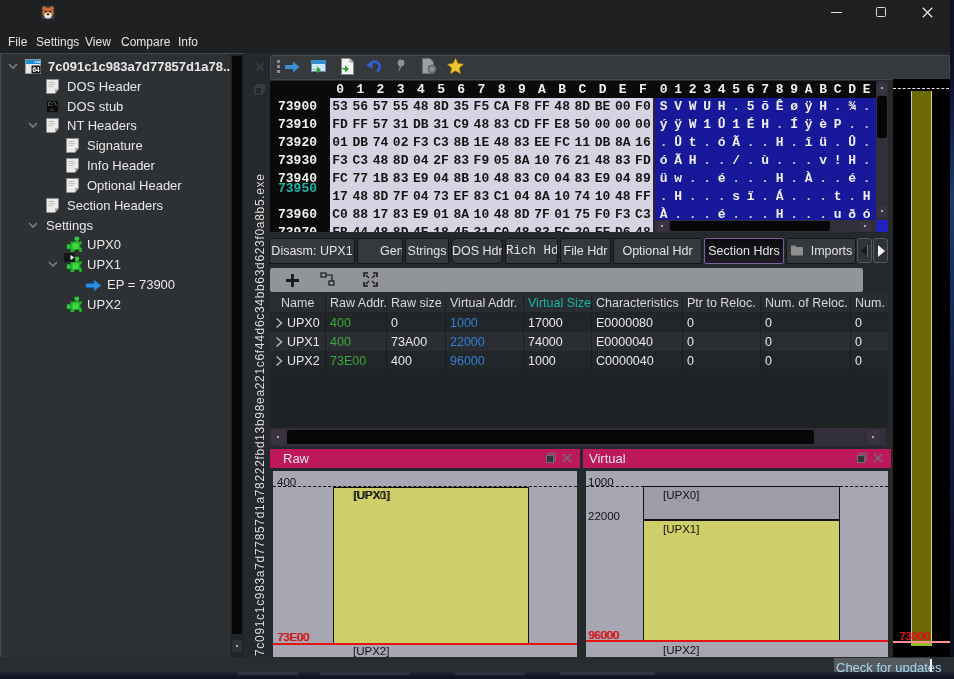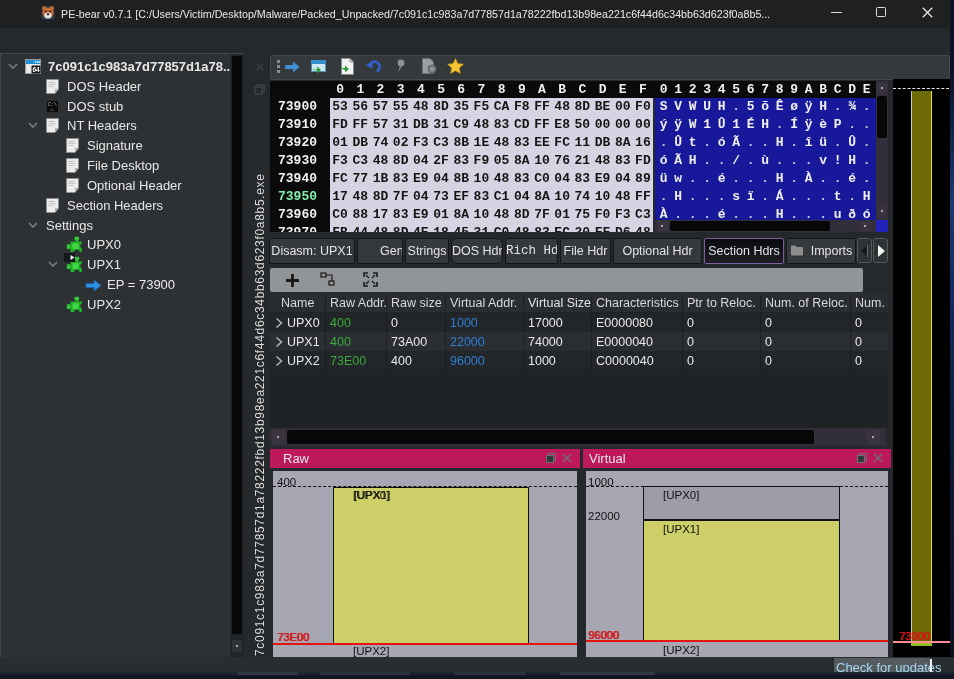--- a/index.html
+++ b/index.html
@@ -79,28 +79,34 @@
       <rect x="0.5" y="1" width="13" height="13.5" rx="2" fill="#3a3d42"></rect>
       <circle cx="3.2" cy="3.2" r="2" fill="#c96a34"></circle>
       <circle cx="10.8" cy="3.2" r="2" fill="#c96a34"></circle>
       <ellipse cx="7" cy="7.6" rx="5.6" ry="5.2" fill="#c96a34"></ellipse>
       <ellipse cx="7" cy="10.6" rx="3.6" ry="3.2" fill="#ece8e0"></ellipse>
       <circle cx="4.8" cy="6.4" r="0.9" fill="#1a1a1a"></circle>
       <circle cx="9.2" cy="6.4" r="0.9" fill="#1a1a1a"></circle>
       <ellipse cx="7" cy="9.2" rx="1.4" ry="1" fill="#2a2022"></ellipse>
       <path d="M4.2 12.6 Q7 14.4 9.8 12.6 L9.8 13.6 Q7 15.2 4.2 13.6 Z" fill="#3a6ea8"></path>
     </svg>
-    <div class="abs" style="left:61px; top:8px; white-space:nowrap;">PE-bear v0.7.1 [C:/Users/Victim/Desktop/Malware/Packed_Unpacked/7c091c1c983a7d77857d1a78222fbd13b98ea221c6f44d6c34bb63d623f0a8b5...</div>
     <div class="abs" style="left:831px; top:12px; width:11px; height:1.4px; background:#dedede;"></div>
     <div class="abs" style="left:876px; top:7px; width:10px; height:10px; border:1.3px solid #dedede; border-radius:1.5px;"></div>
     <svg class="abs" style="left:922px; top:7px;" width="11" height="11">
         <path d="M0.8 0.8 L10.2 10.2 M10.2 0.8 L0.8 10.2" stroke="#e6e6e6" stroke-width="1.3"></path>
       </svg>
   </div>
 
+  <div id="menubar" class="abs">
+    <div class="menuitem" style="left:8px;">File</div>
+    <div class="menuitem" style="left:36px;">Settings</div>
+    <div class="menuitem" style="left:85px;">View</div>
+    <div class="menuitem" style="left:121px;">Compare</div>
+    <div class="menuitem" style="left:178px;">Info</div>
+  </div>
 
   <div id="tree" class="abs">
       <svg class="abs" style="left:7px; top:9px;" width="10" height="7">
         <path d="M1 1 L5 5 L9 1" stroke="#7a7e82" stroke-width="1.6" fill="none"></path>
       </svg>
       <div class="abs" style="left:24px; top:3px; width:18px; height:20px;">
         <svg width="16" height="15" viewBox="0 0 16 15" style="position:absolute;left:0;top:2px;">
       <rect x="0.5" y="0.5" width="15" height="14" fill="#e8e8e8" stroke="#9a9a9a"></rect>
       <rect x="1" y="1" width="14" height="4" fill="#1d8fd6"></rect>
       <circle cx="10.5" cy="3" r="0.9" fill="#bfe6f8"></circle>
@@ -154,21 +160,21 @@
       <div class="trow" style="left:86px; top:82px; ">Signature</div>
       <div class="abs" style="left:65px; top:102px; width:18px; height:20px;">
         <svg width="13" height="15" viewBox="0 0 13 15" style="position:absolute;left:0;top:2px;">
       <path d="M0.5 0.5 H12.5 V10 L9 14.5 H0.5 Z" fill="#ececec" stroke="#8f8f8f"></path>
       <path d="M12.5 10 L9 14.5 L9 10 Z" fill="#b5b0a8"></path>
       <rect x="2.5" y="3" width="6" height="1" fill="#bdb8b0"></rect>
           <rect x="2.5" y="5" width="7" height="1" fill="#c8c3ba"></rect>
           <rect x="2.5" y="7" width="5" height="1" fill="#c8c3ba"></rect>
     </svg>
       </div>
-      <div class="trow" style="left:86px; top:102px; ">File Desktop</div>
+      <div class="trow" style="left:86px; top:102px; ">Info Header</div>
       <div class="abs" style="left:65px; top:122px; width:18px; height:20px;">
         <svg width="13" height="15" viewBox="0 0 13 15" style="position:absolute;left:0;top:2px;">
       <path d="M0.5 0.5 H12.5 V10 L9 14.5 H0.5 Z" fill="#ececec" stroke="#8f8f8f"></path>
       <path d="M12.5 10 L9 14.5 L9 10 Z" fill="#b5b0a8"></path>
       <rect x="2.5" y="3" width="6" height="1" fill="#bdb8b0"></rect>
           <rect x="2.5" y="5" width="7" height="1" fill="#c8c3ba"></rect>
           <rect x="2.5" y="7" width="5" height="1" fill="#c8c3ba"></rect>
     </svg>
       </div>
       <div class="trow" style="left:86px; top:122px; ">Optional Header</div>
@@ -307,21 +313,21 @@
       <div class="hrow abs mfont" style="left:656.5px; top:116px; color:#efefef; width:220px; overflow:hidden; "><span class="asc-b">ý</span><span class="asc-b">ÿ</span><span class="asc-b">W</span><span class="asc-b">1</span><span class="asc-b">Û</span><span class="asc-b">1</span><span class="asc-b">É</span><span class="asc-b">H</span><span class="asc-b"><span style="color:#c8c8d8">.</span></span><span class="asc-b">Í</span><span class="asc-b">ÿ</span><span class="asc-b">è</span><span class="asc-b">P</span><span class="asc-b"><span style="color:#c8c8d8">.</span></span><span class="asc-b"><span style="color:#c8c8d8">.</span></span></div>
       <div class="hrow abs mfont" style="left:278px; top:134px; color:#f2f2f2; ">73920</div>
       <div class="hrow abs mfont" style="left:330px; top:134px; color:#141414; "><span class="hex-b">01</span><span class="hex-b">DB</span><span class="hex-b">74</span><span class="hex-b">02</span><span class="hex-b">F3</span><span class="hex-b">C3</span><span class="hex-b">8B</span><span class="hex-b">1E</span><span class="hex-b">48</span><span class="hex-b">83</span><span class="hex-b">EE</span><span class="hex-b">FC</span><span class="hex-b">11</span><span class="hex-b">DB</span><span class="hex-b">8A</span><span class="hex-b">16</span></div>
       <div class="hrow abs mfont" style="left:656.5px; top:134px; color:#efefef; width:220px; overflow:hidden; "><span class="asc-b"><span style="color:#c8c8d8">.</span></span><span class="asc-b">Û</span><span class="asc-b">t</span><span class="asc-b"><span style="color:#c8c8d8">.</span></span><span class="asc-b">ó</span><span class="asc-b">Ã</span><span class="asc-b"><span style="color:#c8c8d8">.</span></span><span class="asc-b"><span style="color:#c8c8d8">.</span></span><span class="asc-b">H</span><span class="asc-b"><span style="color:#c8c8d8">.</span></span><span class="asc-b">î</span><span class="asc-b">ü</span><span class="asc-b"><span style="color:#c8c8d8">.</span></span><span class="asc-b">Û</span><span class="asc-b"><span style="color:#c8c8d8">.</span></span></div>
       <div class="hrow abs mfont" style="left:278px; top:152px; color:#f2f2f2; ">73930</div>
       <div class="hrow abs mfont" style="left:330px; top:152px; color:#141414; "><span class="hex-b">F3</span><span class="hex-b">C3</span><span class="hex-b">48</span><span class="hex-b">8D</span><span class="hex-b">04</span><span class="hex-b">2F</span><span class="hex-b">83</span><span class="hex-b">F9</span><span class="hex-b">05</span><span class="hex-b">8A</span><span class="hex-b">10</span><span class="hex-b">76</span><span class="hex-b">21</span><span class="hex-b">48</span><span class="hex-b">83</span><span class="hex-b">FD</span></div>
       <div class="hrow abs mfont" style="left:656.5px; top:152px; color:#efefef; width:220px; overflow:hidden; "><span class="asc-b">ó</span><span class="asc-b">Ã</span><span class="asc-b">H</span><span class="asc-b"><span style="color:#c8c8d8">.</span></span><span class="asc-b"><span style="color:#c8c8d8">.</span></span><span class="asc-b">/</span><span class="asc-b"><span style="color:#c8c8d8">.</span></span><span class="asc-b">ù</span><span class="asc-b"><span style="color:#c8c8d8">.</span></span><span class="asc-b"><span style="color:#c8c8d8">.</span></span><span class="asc-b"><span style="color:#c8c8d8">.</span></span><span class="asc-b">v</span><span class="asc-b">!</span><span class="asc-b">H</span><span class="asc-b"><span style="color:#c8c8d8">.</span></span></div>
       <div class="hrow abs mfont" style="left:278px; top:170px; color:#f2f2f2; ">73940</div>
       <div class="hrow abs mfont" style="left:330px; top:170px; color:#141414; "><span class="hex-b">FC</span><span class="hex-b">77</span><span class="hex-b">1B</span><span class="hex-b">83</span><span class="hex-b">E9</span><span class="hex-b">04</span><span class="hex-b">8B</span><span class="hex-b">10</span><span class="hex-b">48</span><span class="hex-b">83</span><span class="hex-b">C0</span><span class="hex-b">04</span><span class="hex-b">83</span><span class="hex-b">E9</span><span class="hex-b">04</span><span class="hex-b">89</span></div>
       <div class="hrow abs mfont" style="left:656.5px; top:170px; color:#efefef; width:220px; overflow:hidden; "><span class="asc-b">ü</span><span class="asc-b">w</span><span class="asc-b"><span style="color:#c8c8d8">.</span></span><span class="asc-b"><span style="color:#c8c8d8">.</span></span><span class="asc-b">é</span><span class="asc-b"><span style="color:#c8c8d8">.</span></span><span class="asc-b"><span style="color:#c8c8d8">.</span></span><span class="asc-b"><span style="color:#c8c8d8">.</span></span><span class="asc-b">H</span><span class="asc-b"><span style="color:#c8c8d8">.</span></span><span class="asc-b">À</span><span class="asc-b"><span style="color:#c8c8d8">.</span></span><span class="asc-b"><span style="color:#c8c8d8">.</span></span><span class="asc-b">é</span><span class="asc-b"><span style="color:#c8c8d8">.</span></span></div>
-      <div class="hrow abs mfont" style="left:278px; top:188px; color:#86efac; ">73950</div>
+      <div class="hrow abs mfont" style="left:278px; top:180px; color:#14b8a6; ">73950</div>
       <div class="hrow abs mfont" style="left:330px; top:188px; color:#141414; "><span class="hex-b">17</span><span class="hex-b">48</span><span class="hex-b">8D</span><span class="hex-b">7F</span><span class="hex-b">04</span><span class="hex-b">73</span><span class="hex-b">EF</span><span class="hex-b">83</span><span class="hex-b">C1</span><span class="hex-b">04</span><span class="hex-b">8A</span><span class="hex-b">10</span><span class="hex-b">74</span><span class="hex-b">10</span><span class="hex-b">48</span><span class="hex-b">FF</span></div>
       <div class="hrow abs mfont" style="left:656.5px; top:188px; color:#efefef; width:220px; overflow:hidden; "><span class="asc-b"><span style="color:#c8c8d8">.</span></span><span class="asc-b">H</span><span class="asc-b"><span style="color:#c8c8d8">.</span></span><span class="asc-b"><span style="color:#c8c8d8">.</span></span><span class="asc-b"><span style="color:#c8c8d8">.</span></span><span class="asc-b">s</span><span class="asc-b">ï</span><span class="asc-b"><span style="color:#c8c8d8">.</span></span><span class="asc-b">Á</span><span class="asc-b"><span style="color:#c8c8d8">.</span></span><span class="asc-b"><span style="color:#c8c8d8">.</span></span><span class="asc-b"><span style="color:#c8c8d8">.</span></span><span class="asc-b">t</span><span class="asc-b"><span style="color:#c8c8d8">.</span></span><span class="asc-b">H</span></div>
       <div class="hrow abs mfont" style="left:278px; top:206px; color:#f2f2f2; ">73960</div>
       <div class="hrow abs mfont" style="left:330px; top:206px; color:#141414; "><span class="hex-b">C0</span><span class="hex-b">88</span><span class="hex-b">17</span><span class="hex-b">83</span><span class="hex-b">E9</span><span class="hex-b">01</span><span class="hex-b">8A</span><span class="hex-b">10</span><span class="hex-b">48</span><span class="hex-b">8D</span><span class="hex-b">7F</span><span class="hex-b">01</span><span class="hex-b">75</span><span class="hex-b">F0</span><span class="hex-b">F3</span><span class="hex-b">C3</span></div>
       <div class="hrow abs mfont" style="left:656.5px; top:206px; color:#efefef; width:220px; overflow:hidden; "><span class="asc-b">À</span><span class="asc-b"><span style="color:#c8c8d8">.</span></span><span class="asc-b"><span style="color:#c8c8d8">.</span></span><span class="asc-b"><span style="color:#c8c8d8">.</span></span><span class="asc-b">é</span><span class="asc-b"><span style="color:#c8c8d8">.</span></span><span class="asc-b"><span style="color:#c8c8d8">.</span></span><span class="asc-b"><span style="color:#c8c8d8">.</span></span><span class="asc-b">H</span><span class="asc-b"><span style="color:#c8c8d8">.</span></span><span class="asc-b"><span style="color:#c8c8d8">.</span></span><span class="asc-b"><span style="color:#c8c8d8">.</span></span><span class="asc-b">u</span><span class="asc-b">ð</span><span class="asc-b">ó</span></div>
       <div class="hrow abs mfont" style="left:278px; top:224px; color:#f2f2f2; height:8px; overflow:hidden; line-height:18px;">73970</div>
       <div class="hrow abs mfont" style="left:330px; top:224px; color:#141414; height:8px; overflow:hidden; line-height:18px;"><span class="hex-b">FB</span><span class="hex-b">44</span><span class="hex-b">48</span><span class="hex-b">8D</span><span class="hex-b">4E</span><span class="hex-b">18</span><span class="hex-b">45</span><span class="hex-b">31</span><span class="hex-b">C0</span><span class="hex-b">48</span><span class="hex-b">83</span><span class="hex-b">EC</span><span class="hex-b">20</span><span class="hex-b">FF</span><span class="hex-b">D6</span><span class="hex-b">48</span></div>
       <div class="hrow abs mfont" style="left:656.5px; top:224px; color:#efefef; width:220px; overflow:hidden; height:8px; overflow:hidden; line-height:18px;"><span class="asc-b">û</span><span class="asc-b">D</span><span class="asc-b">H</span><span class="asc-b"><span style="color:#c8c8d8">.</span></span><span class="asc-b">N</span><span class="asc-b"><span style="color:#c8c8d8">.</span></span><span class="asc-b">E</span><span class="asc-b">1</span><span class="asc-b">À</span><span class="asc-b">H</span><span class="asc-b"><span style="color:#c8c8d8">.</span></span><span class="asc-b">ì</span><span class="asc-b"><span style="color:#c8c8d8">.</span></span><span class="asc-b">ÿ</span><span class="asc-b">Ö</span></div>
     </div>
 
@@ -383,21 +389,21 @@
    </svg>
     </div>
 
   <div id="tblhead" class="abs"></div>
   <div id="tblbody" class="abs"></div>
   <div id="tablecontent">
       <div class="abs" style="left:281px; top:296px; font-size:12.5px; color:#d9d9d9;">Name</div>
       <div class="abs" style="left:330px; top:296px; font-size:12.5px; color:#d9d9d9;">Raw Addr.</div>
       <div class="abs" style="left:391px; top:296px; font-size:12.5px; color:#d9d9d9;">Raw size</div>
       <div class="abs" style="left:450px; top:296px; font-size:12.5px; color:#d9d9d9;">Virtual Addr.</div>
-      <div class="abs" style="left:528px; top:296px; font-size:12.5px; color:#e5e5e5;">Virtual Size</div>
+      <div class="abs" style="left:528px; top:296px; font-size:12.5px; color:#14b8a6;">Virtual Size</div>
       <div class="abs" style="left:596px; top:296px; font-size:12.5px; color:#d9d9d9;">Characteristics</div>
       <div class="abs" style="left:687px; top:296px; font-size:12.5px; color:#d9d9d9;">Ptr to Reloc.</div>
       <div class="abs" style="left:765px; top:296px; font-size:12.5px; color:#d9d9d9;">Num. of Reloc.</div>
       <div class="abs" style="left:855px; top:296px; font-size:12.5px; color:#d9d9d9;">Num.</div>
       <div class="abs" style="left:325px; top:294px; width:1px; height:17px; background:#1b1d20;"></div>
       <div class="abs" style="left:386px; top:294px; width:1px; height:17px; background:#1b1d20;"></div>
       <div class="abs" style="left:445px; top:294px; width:1px; height:17px; background:#1b1d20;"></div>
       <div class="abs" style="left:523px; top:294px; width:1px; height:17px; background:#1b1d20;"></div>
       <div class="abs" style="left:591px; top:294px; width:1px; height:17px; background:#1b1d20;"></div>
       <div class="abs" style="left:682px; top:294px; width:1px; height:17px; background:#1b1d20;"></div>

